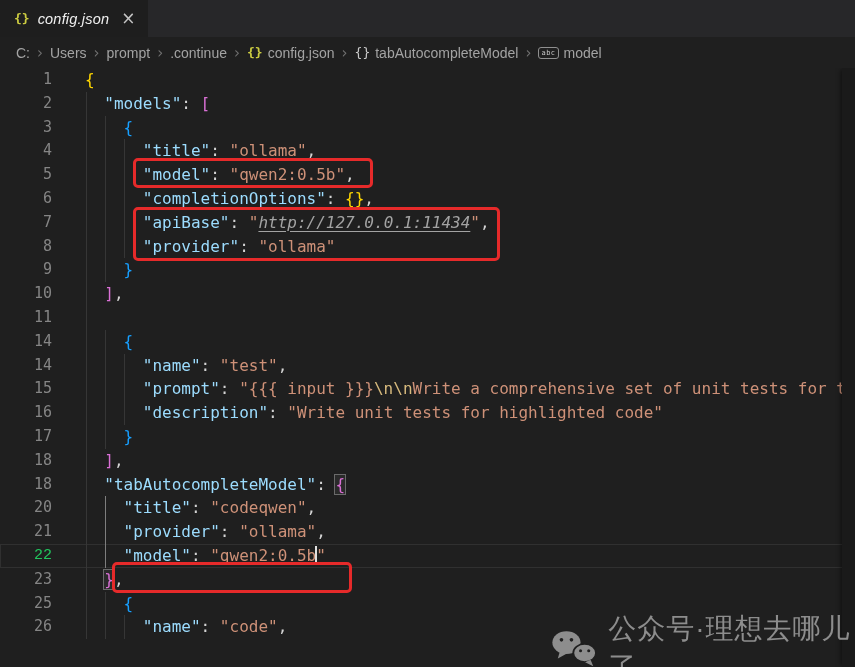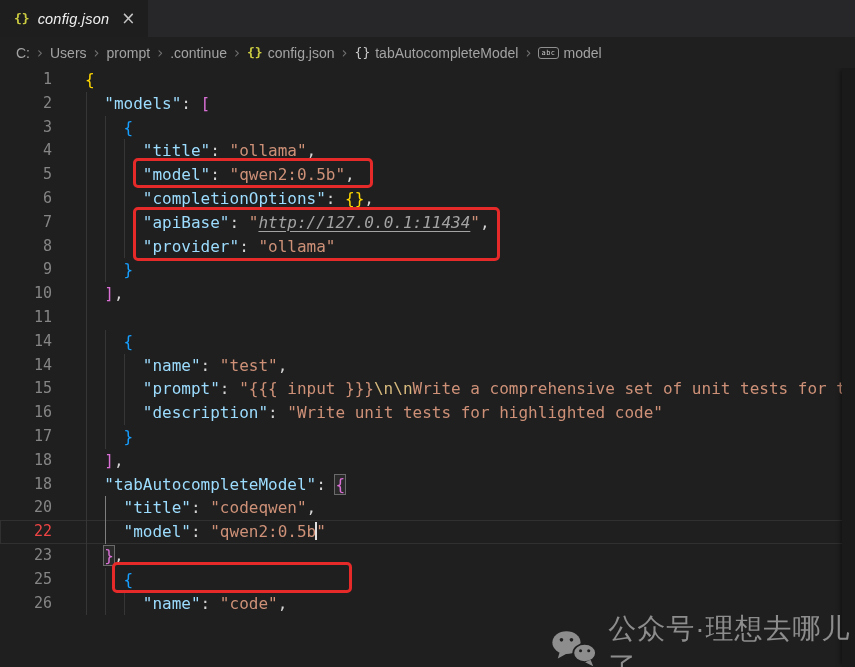--- a/index.html
+++ b/index.html
@@ -40,21 +40,21 @@
   .editor {
     position:absolute; top:68px; left:0; right:0; bottom:0; overflow:hidden;
     font-family:"DejaVu Sans Mono","Liberation Mono",monospace; font-size:16px;
   }
   .line { position:relative; height:23.8px; line-height:23.8px; white-space:pre; }
   .line.active { outline:1px solid #303030; outline-offset:-1px; }
   .ln {
     position:absolute; left:0; top:0; width:52px; text-align:right;
     color:#858585; font-size:15px;
   }
-  .line.active .ln { color:#ef4444; }
+  .line.active .ln { color:#22c55e;font-family:Liberation Mono, monospace; }
   .guide { position:absolute; top:0; bottom:0; width:1px; background:#363636; }
   .guide.ag { background:#7e7e7e; }
   .code { position:absolute; left:85px; top:0; color:#d4d4d4; white-space:pre; }
 
   .tk-ws   { color:#d4d4d4; }
   .tk-key  { color:#9cdcfe; }
   .tk-str  { color:#ce9178; }
   .tk-esc  { color:#d7ba7d; }
   .tk-punc { color:#d4d4d4; }
   .tk-b1   { color:#ffd700; }
@@ -146,20 +146,21 @@
         <div class="line"><span class="ln">10</span><span class="guide" style="left: 85.5px;"></span><span class="code"><span class="tk-ws">  </span><span class="tk-b2">]</span><span class="tk-punc">,</span></span></div>
         <div class="line"><span class="ln">11</span><span class="guide" style="left: 85.5px;"></span><span class="code"></span></div>
         <div class="line"><span class="ln">14</span><span class="guide" style="left: 85.5px;"></span><span class="guide" style="left: 104.76px;"></span><span class="code"><span class="tk-ws">    </span><span class="tk-b3">{</span></span></div>
         <div class="line"><span class="ln">14</span><span class="guide" style="left: 85.5px;"></span><span class="guide" style="left: 104.76px;"></span><span class="guide" style="left: 124.02px;"></span><span class="code"><span class="tk-ws">      </span><span class="tk-key">"name"</span><span class="tk-punc">: </span><span class="tk-str">"test"</span><span class="tk-punc">,</span></span></div>
         <div class="line"><span class="ln">15</span><span class="guide" style="left: 85.5px;"></span><span class="guide" style="left: 104.76px;"></span><span class="guide" style="left: 124.02px;"></span><span class="code"><span class="tk-ws">      </span><span class="tk-key">"prompt"</span><span class="tk-punc">: </span><span class="tk-str">"{{{ input }}}</span><span class="tk-esc">\n\n</span><span class="tk-str">Write a comprehensive set of unit tests for the</span></span></div>
         <div class="line"><span class="ln">16</span><span class="guide" style="left: 85.5px;"></span><span class="guide" style="left: 104.76px;"></span><span class="guide" style="left: 124.02px;"></span><span class="code"><span class="tk-ws">      </span><span class="tk-key">"description"</span><span class="tk-punc">: </span><span class="tk-str">"Write unit tests for highlighted code"</span></span></div>
         <div class="line"><span class="ln">17</span><span class="guide" style="left: 85.5px;"></span><span class="guide" style="left: 104.76px;"></span><span class="code"><span class="tk-ws">    </span><span class="tk-b3">}</span></span></div>
         <div class="line"><span class="ln">18</span><span class="guide" style="left: 85.5px;"></span><span class="code"><span class="tk-ws">  </span><span class="tk-b2">]</span><span class="tk-punc">,</span></span></div>
         <div class="line"><span class="ln">18</span><span class="guide" style="left: 85.5px;"></span><span class="code"><span class="tk-ws">  </span><span class="tk-key">"tabAutocompleteModel"</span><span class="tk-punc">: </span><span class="tk-b2m">{</span></span></div>
         <div class="line"><span class="ln">20</span><span class="guide" style="left: 85.5px;"></span><span class="guide ag" style="left: 104.76px;"></span><span class="code"><span class="tk-ws">    </span><span class="tk-key">"title"</span><span class="tk-punc">: </span><span class="tk-str">"codeqwen"</span><span class="tk-punc">,</span></span></div>
+        <div class="line"><span class="ln">21</span><span class="guide" style="left: 85.5px;"></span><span class="guide ag" style="left: 104.76px;"></span><span class="code"><span class="tk-ws">    </span><span class="tk-key">"provider"</span><span class="tk-punc">: </span><span class="tk-str">"ollama"</span><span class="tk-punc">,</span></span></div>
         <div class="line active"><span class="ln">22</span><span class="guide" style="left: 85.5px;"></span><span class="guide ag" style="left: 104.76px;"></span><span class="code"><span class="tk-ws">    </span><span class="tk-key">"model"</span><span class="tk-punc">: </span><span class="tk-str">"qwen2:0.5b</span><span class="tk-cursor"></span><span class="tk-str">"</span></span></div>
         <div class="line"><span class="ln">23</span><span class="guide" style="left: 85.5px;"></span><span class="code"><span class="tk-ws">  </span><span class="tk-b2m">}</span><span class="tk-punc">,</span></span></div>
         <div class="line"><span class="ln">25</span><span class="guide" style="left: 85.5px;"></span><span class="guide" style="left: 104.76px;"></span><span class="code"><span class="tk-ws">    </span><span class="tk-b3">{</span></span></div>
         <div class="line"><span class="ln">26</span><span class="guide" style="left: 85.5px;"></span><span class="guide" style="left: 104.76px;"></span><span class="guide" style="left: 124.02px;"></span><span class="code"><span class="tk-ws">      </span><span class="tk-key">"name"</span><span class="tk-punc">: </span><span class="tk-str">"code"</span><span class="tk-punc">,</span></span></div>
       </div>
 
     <div class="hl-box b1"></div>
     <div class="hl-box b2"></div>
     <div class="hl-box b3"></div>
 

